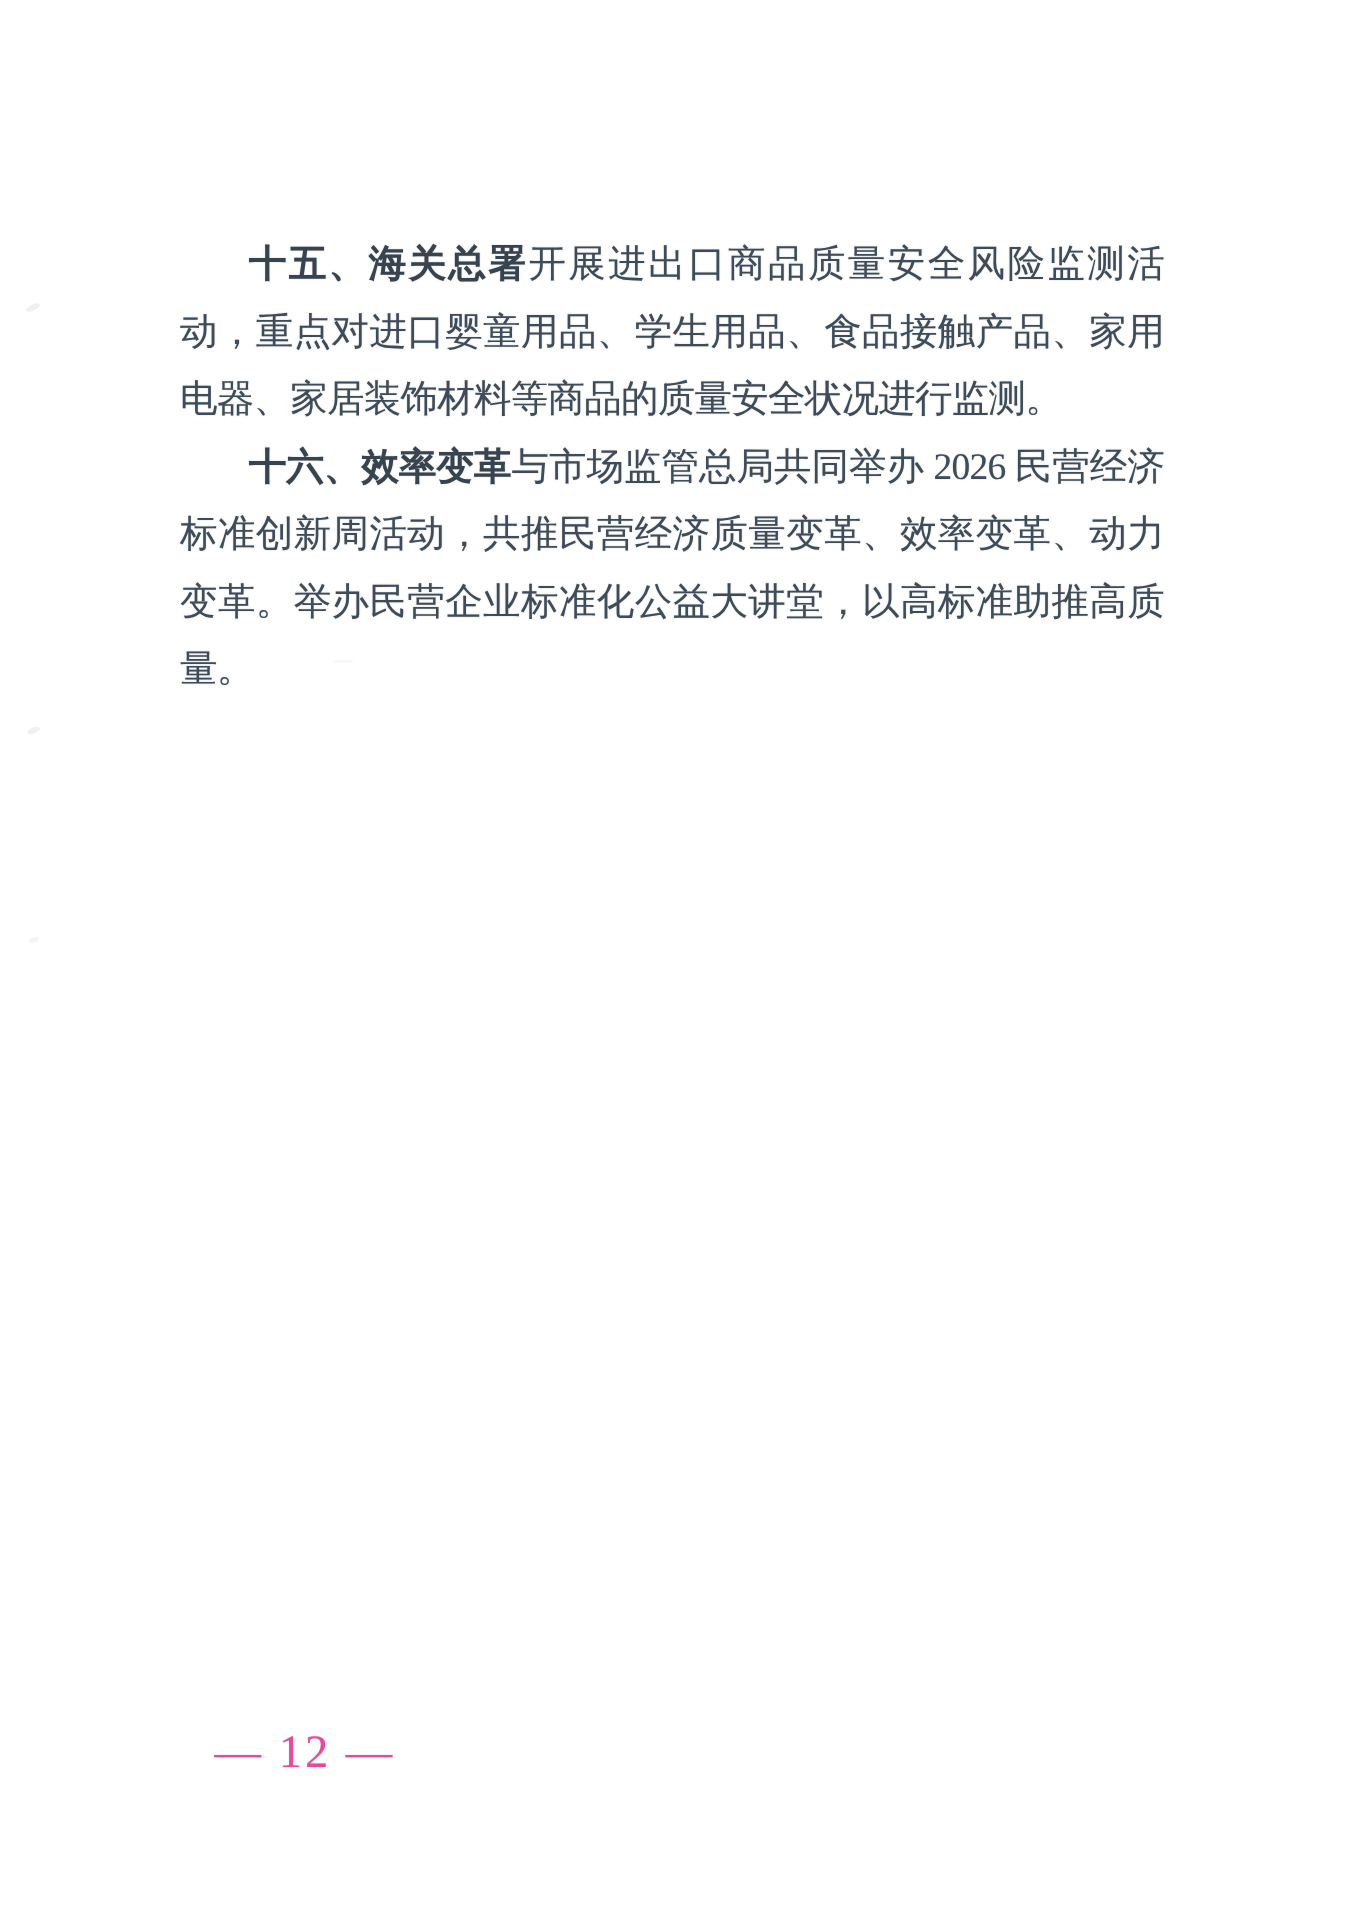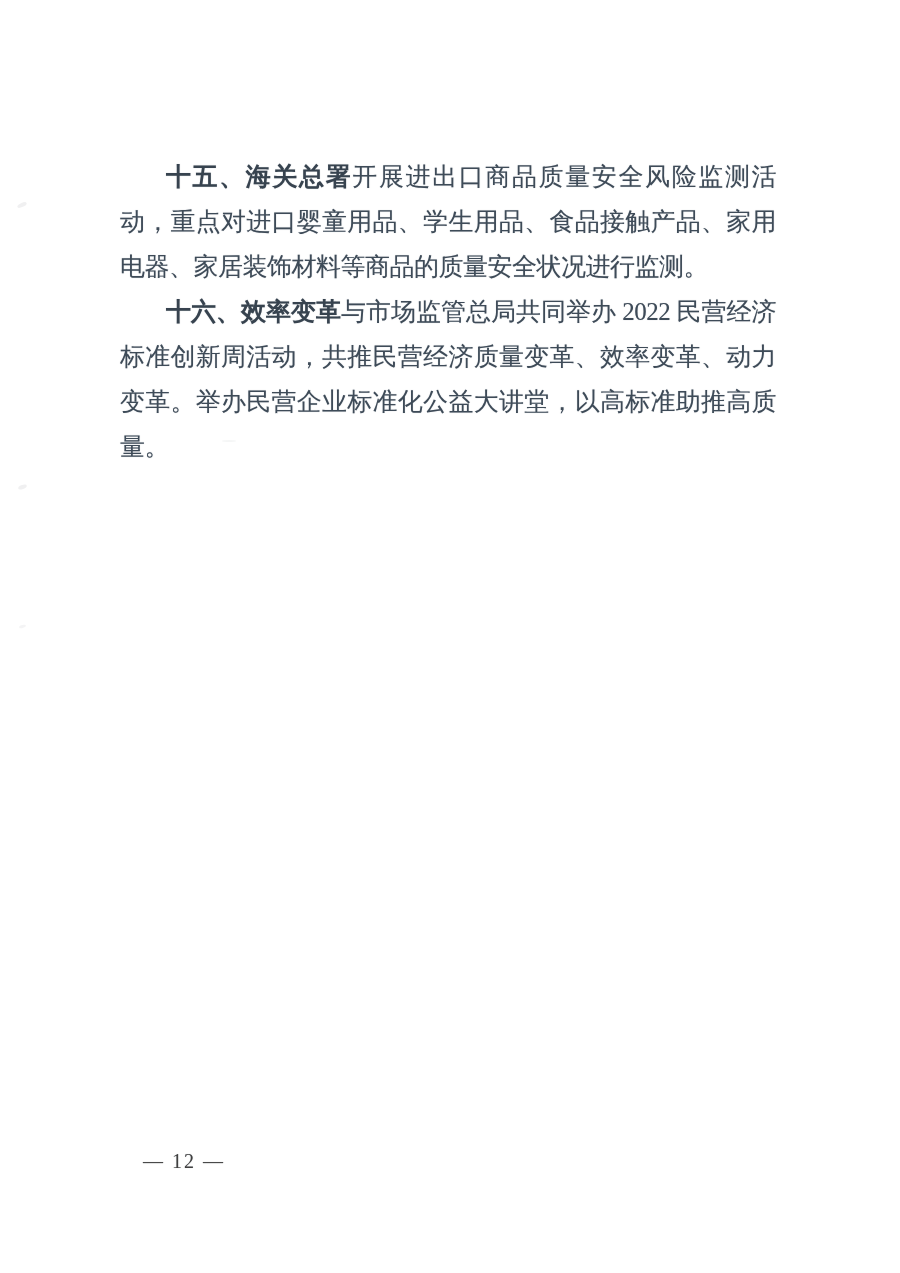--- a/index.html
+++ b/index.html
@@ -35,23 +35,23 @@
   }
   .lead {
     font-weight: 700;
     font-family: "Liberation Sans", "DejaVu Sans", sans-serif;
     color: #37434f;
   }
   .footer {
     position: absolute;
     left: 143px;
     top: 1150px;
-    font-size: 20px;
+    font-size: 31px;
     letter-spacing: 2px;
-    color: #404040;
+    color: #ec4899;
     font-family: "Liberation Serif", "DejaVu Serif", serif;
     text-shadow: 0 0 1px rgba(70, 82, 94, 0.3);
   }
   
   .smudge {
     position: absolute;
     background: #e3e4e6;
     border-radius: 50%;
     opacity: 0.55;
   }
@@ -60,21 +60,21 @@
   .smudge-3 { left: 19px; top: 625px; width: 7px;  height: 3px; transform: rotate(-15deg); opacity: 0.4; }
   .smudge-4 { left: 222px; top: 440px; width: 14px; height: 2px; opacity: 0.35; }
 </style>
 </head>
 <body>
 
 <div class="page">
 
   <div class="content">
     <p class="para"><span class="lead">十五、海关总署</span><span>开展进出口商品质量安全风险监测活动，重点对进口婴童用品、学生用品、食品接触产品、家用电器、家居装饰材料等商品的质量安全状况进行监测。</span></p>
-    <p class="para"><span class="lead">十六、效率变革</span><span>与市场监管总局共同举办 2022 民营经济标准创新周活动，共推民营经济质量变革、效率变革、动力变革。举办民营企业标准化公益大讲堂，以高标准助推高质量。</span></p>
+    <p class="para"><span class="lead">十六、效率变革</span><span>与市场监管总局共同举办 2026 民营经济标准创新周活动，共推民营经济质量变革、效率变革、动力变革。举办民营企业标准化公益大讲堂，以高标准助推高质量。</span></p>
   </div>
 
   <div class="footer">
     <span>— 12 —</span>
   </div>
 
   <div class="smudge smudge-1"></div>
   <div class="smudge smudge-2"></div>
   <div class="smudge smudge-3"></div>
   <div class="smudge smudge-4"></div>

